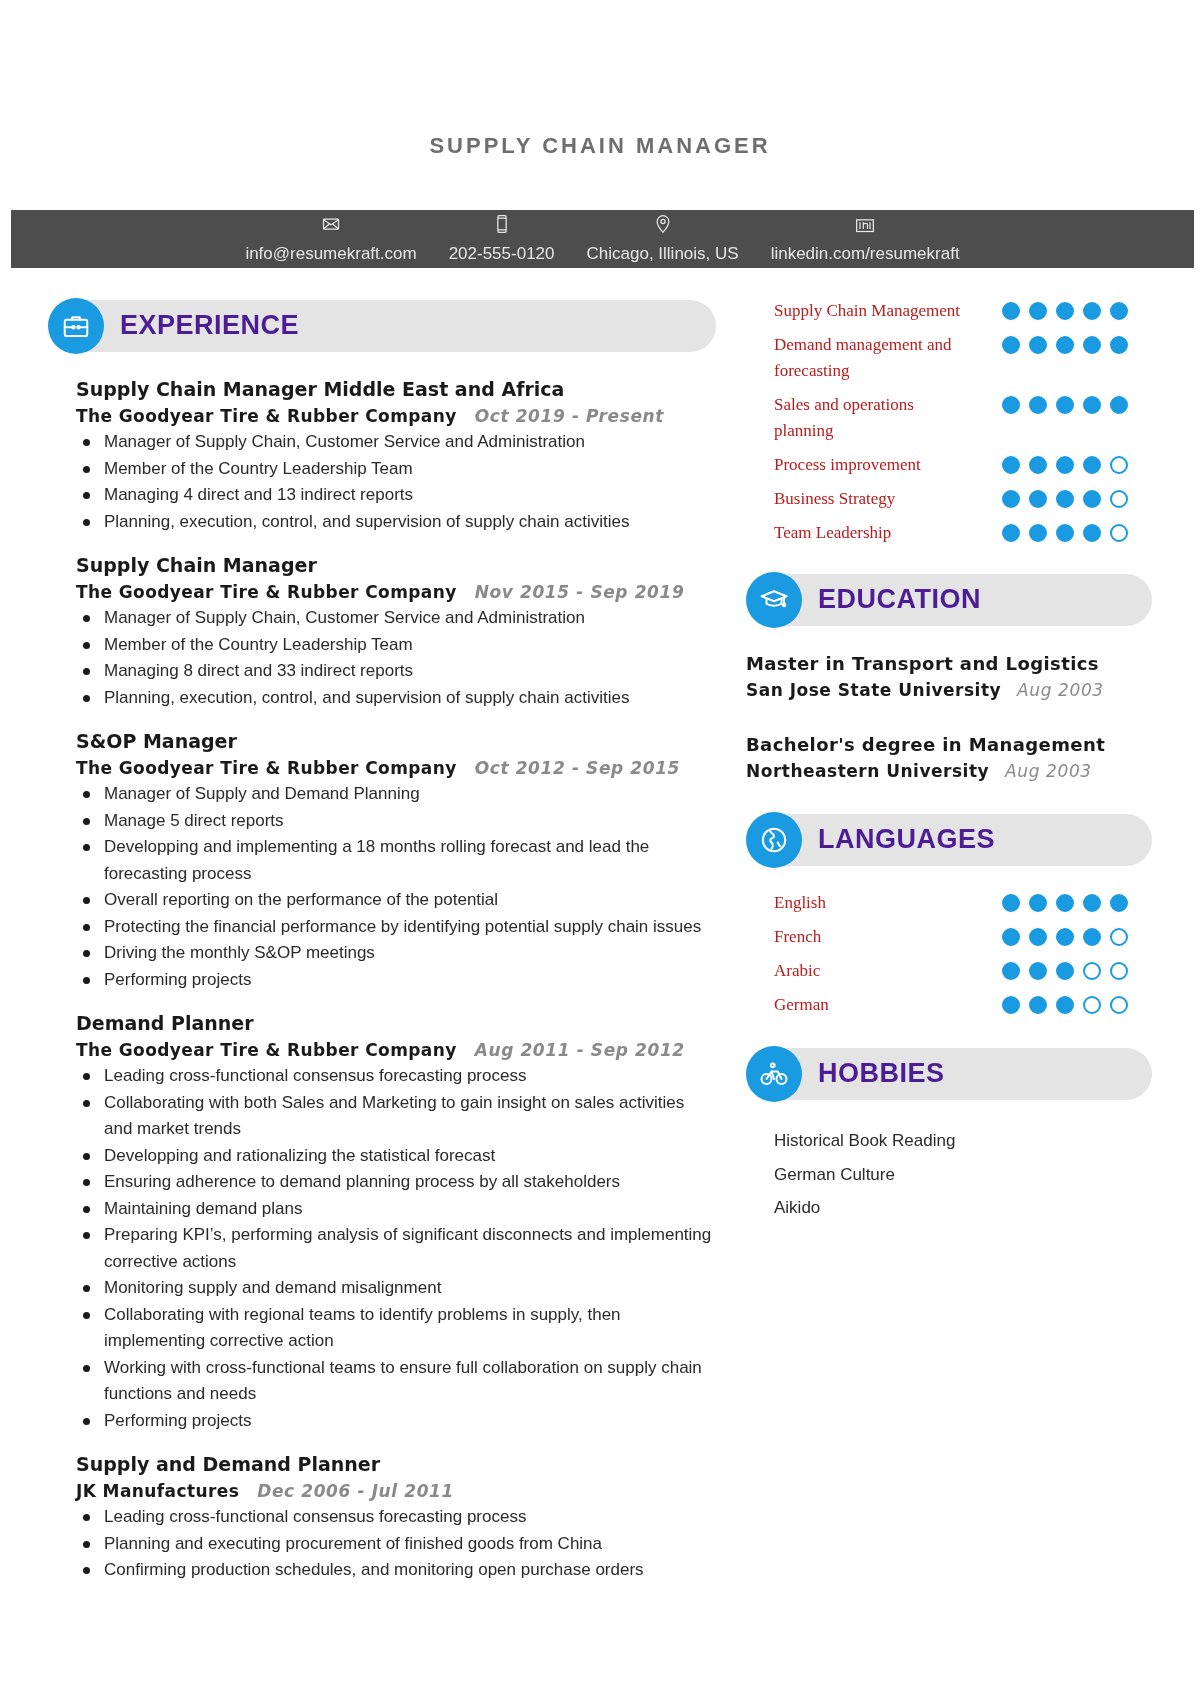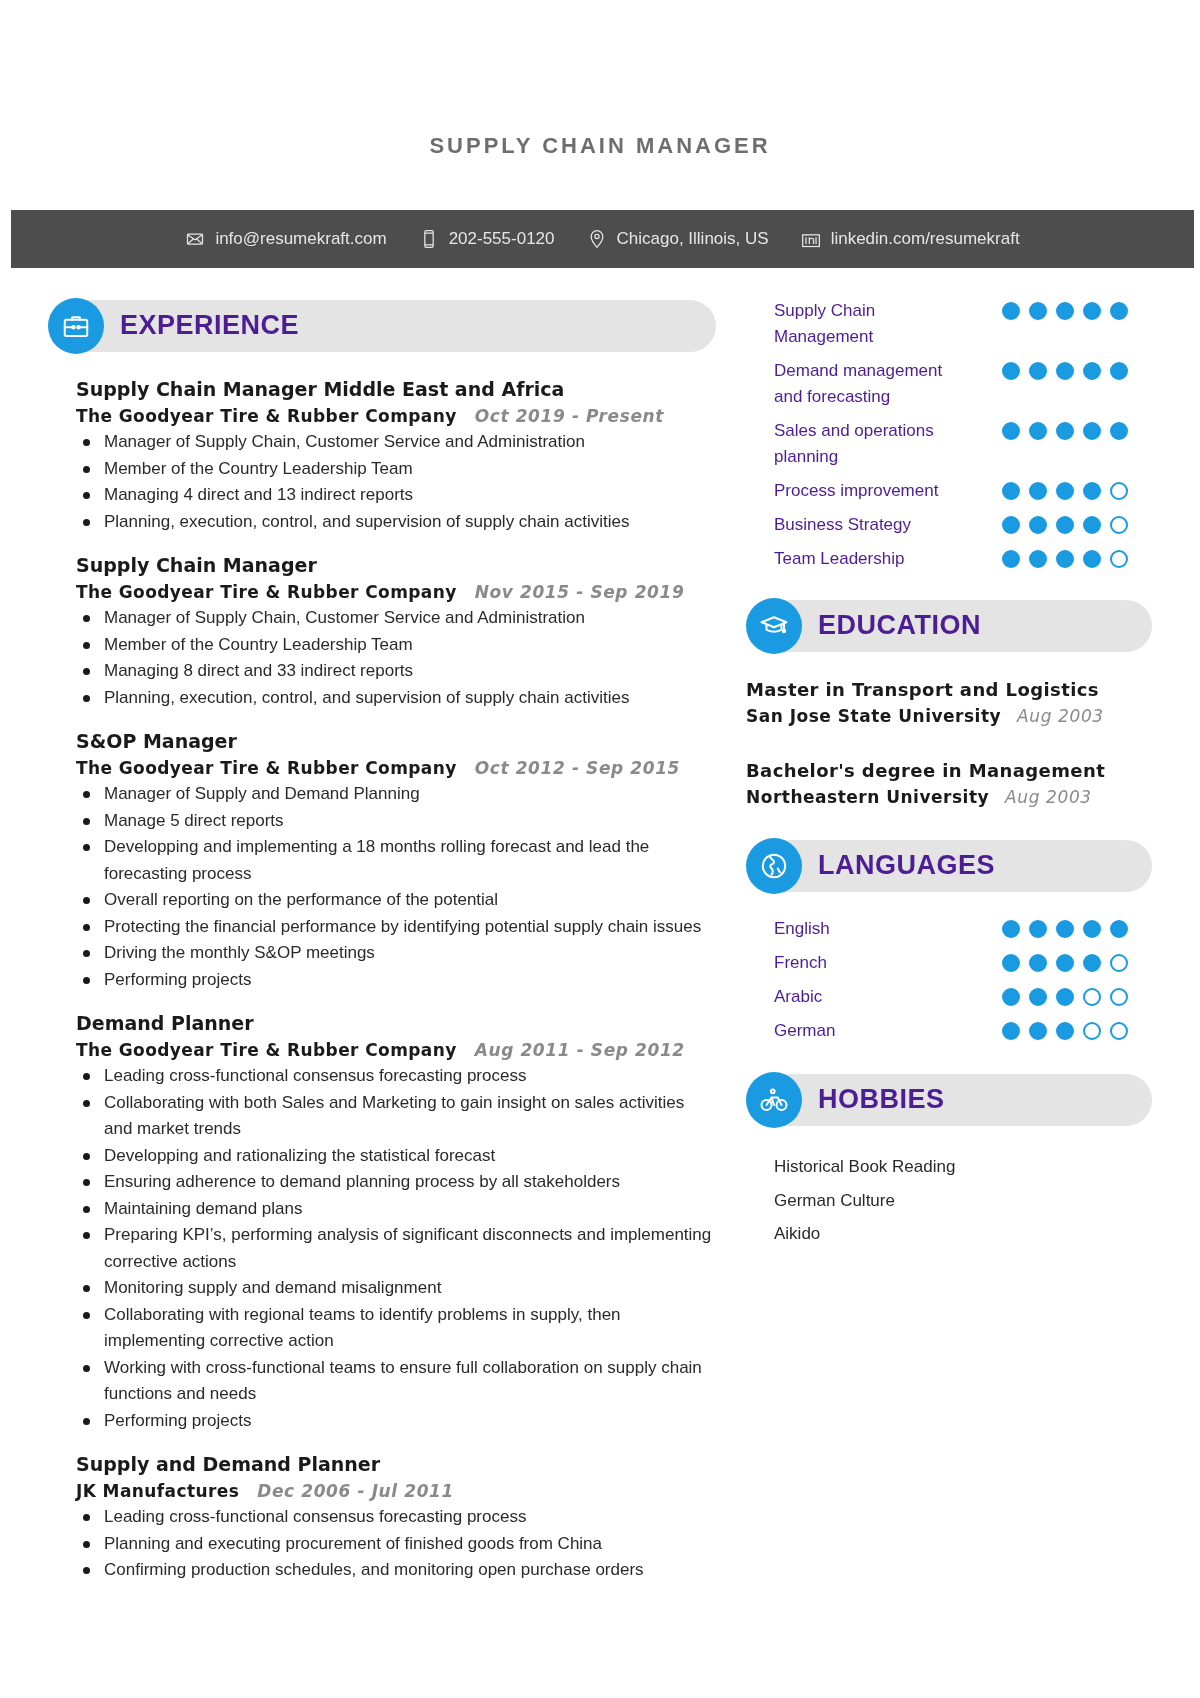--- a/index.html
+++ b/index.html
@@ -8,21 +8,21 @@
 
   .page { position: absolute; left: 0; top: 0; width: 1200px; height: 1698px; }
 
   
   .name { position: absolute; top: 60px; left: 0; width: 1200px; text-align: center; font-size: 56px; font-weight: 400; letter-spacing: 0.5px; line-height: 70px; font-family: "Liberation Sans", sans-serif; }
   .name .first { color: #4a4a4a; }
   .name .last { color: #1a9ae0; font-weight: 700; }
   .title { position: absolute; top: 133px; left: 0; width: 1200px; text-align: center; font-size: 22px; letter-spacing: 3px; color: #6e6e6e; font-weight: 700; font-family: "Liberation Sans", sans-serif; }
 
   .contact-bar { position: absolute; top: 210px; left: 11px; width: 1183px; height: 58px; background: #4d4d4d; display: flex; align-items: center; justify-content: center; gap: 32px; color: #e6e6e6; font-size: 17px; font-family: "Liberation Sans", sans-serif; }
-  .contact-item { display: flex; align-items: center; gap: 10px; }
+  .contact-item { display: flex; align-items: center; gap: 10px; flex-direction: column; }
   .contact-item svg { width: 20px; height: 20px; stroke: #e6e6e6; fill: none; stroke-width: 1.5; }
 
   
   .left-col { position: absolute; top: 298px; left: 48px; width: 668px; }
   .right-col { position: absolute; top: 298px; left: 746px; width: 406px; }
 
   .section-head { position: relative; height: 56px; margin-bottom: 22px; }
   .section-head .bar { position: absolute; left: 20px; right: 0; top: 2px; height: 52px; background: #e4e4e4; border-radius: 0 28px 28px 0; }
   .section-head .circle { position: absolute; left: 0; top: 0; width: 56px; height: 56px; border-radius: 50%; background: #1a9ae0; display: flex; align-items: center; justify-content: center; }
   .section-head .circle svg { width: 30px; height: 30px; stroke: #fff; fill: none; stroke-width: 1.6; stroke-linecap: round; stroke-linejoin: round; }
@@ -33,21 +33,21 @@
   .job-title { font-size: 19px; font-weight: 700; color: #1a1a1a; line-height: 27px; }
   .job-meta { font-size: 17px; line-height: 26px; white-space: nowrap; }
   .job-company { font-weight: 700; color: #1a1a1a; letter-spacing: 0.4px; }
   .job-dates { font-style: italic; font-weight: 700; color: #8a8a8a; margin-left: 18px; letter-spacing: 0.6px; }
   .bullets { list-style: none; }
   .bullets li { position: relative; padding-left: 28px; font-size: 17px; line-height: 26.5px; color: #2a2a2a; font-family: "Liberation Sans", sans-serif; }
   .bullets li::before { content: ""; position: absolute; left: 7px; top: 10px; width: 7px; height: 7px; border-radius: 50%; background: #1a1a1a; }
 
   
   .rating-row { display: flex; justify-content: space-between; align-items: flex-start; margin-left: 28px; margin-bottom: 8px; }
-  .rating-label { font-size: 17px; line-height: 26px; color: #4c1d95; width: 200px; font-family: Liberation Sans, sans-serif; }
+  .rating-label { font-size: 17px; line-height: 26px; color: #b91c1c; width: 200px; font-family: Liberation Serif, serif; }
   .dots { display: flex; gap: 9px; padding-top: 4px; padding-right: 24px; }
   .dot { width: 18px; height: 18px; border-radius: 50%; border: 2px solid #1a9ae0; background: #1a9ae0; }
   .dot.empty { background: #ffffff; }
 
   .edu { margin-bottom: 28px; }
   .edu-degree { font-size: 18px; font-weight: 700; color: #1a1a1a; line-height: 27px; letter-spacing: 0.4px; }
   .edu-meta { font-size: 17px; line-height: 26px; white-space: nowrap; }
   .edu-school { font-weight: 700; color: #1a1a1a; letter-spacing: 0.5px; }
   .edu-date { font-style: italic; color: #8a8a8a; margin-left: 16px; letter-spacing: 0.6px; }
 

